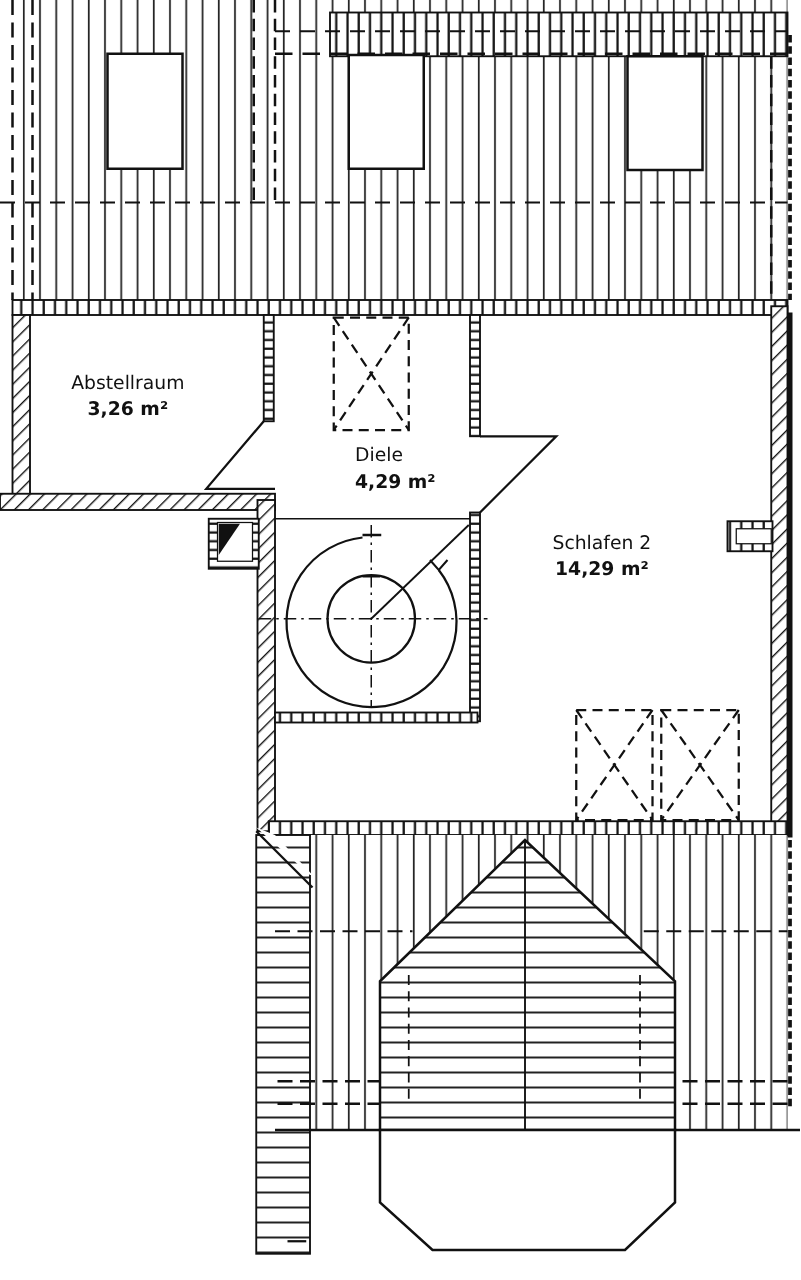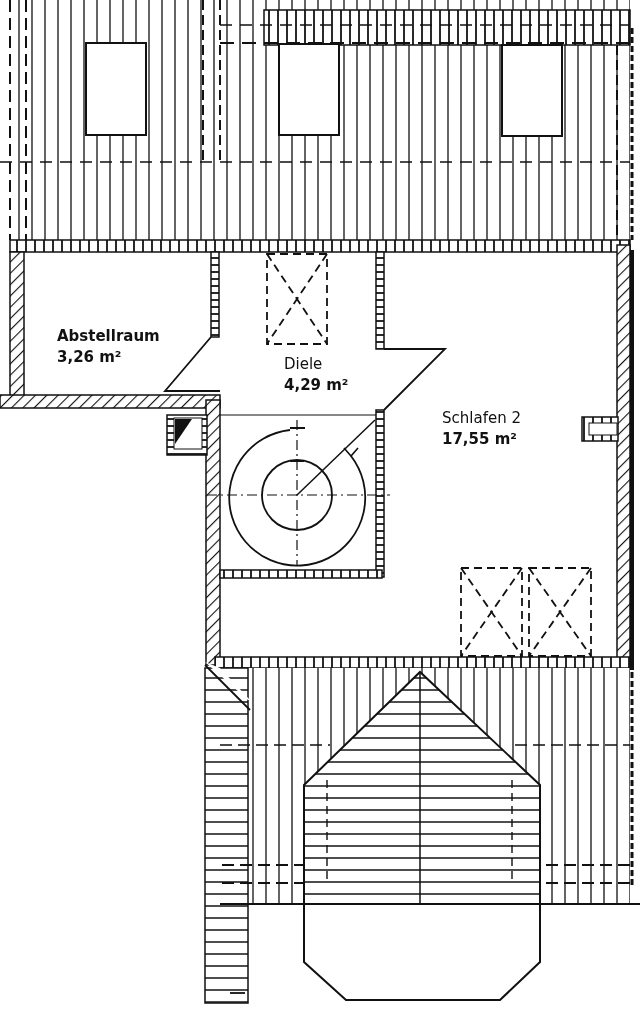--- a/index.html
+++ b/index.html
@@ -2,22 +2,22 @@
 <html><head>
 <meta charset="utf-8">
 <style>
   html, body { margin: 0; padding: 0; background: #ffffff; }
   body { width: 641px; height: 1024px; position: relative; overflow: hidden;
          font-family: "DejaVu Sans", sans-serif; }
   #plan { position: absolute; left: 0; top: 0; width: 641px; height: 1024px; }
   .label { position: absolute; font-family: "DejaVu Sans", sans-serif; font-size: 15px;
            color: #111111; line-height: 21px; white-space: nowrap; }
   .label .name { display: block; }
-  .label .area { display: block; font-weight: bold; }
-  .label .name.bold { font-weight: bold; margin-top: 30px; }
+  .label .area { display: block; font-weight: bold; text-align: center; }
+  .label .name.bold { font-weight: normal; }
 </style>
 </head>
 <body>
 
 <svg id="plan" viewBox="0 0 641 1024" xmlns="http://www.w3.org/2000/svg">
   <defs>
     <pattern id="hatch" patternUnits="userSpaceOnUse" width="8" height="8" patternTransform="rotate(45)">
       <rect width="8" height="8" fill="#fff"></rect>
       <line x1="0" y1="0" x2="0" y2="8" stroke="#111" stroke-width="2.2"></line>
     </pattern>
@@ -139,16 +139,16 @@
 </svg>
 
 <div class="label" style="left:57px; top:296px;">
   <span class="name bold">Abstellraum</span>
   <span class="area">3,26 m²</span>
 </div>
 <div class="label" style="left:268px; top:354px;margin-left:16px;">
   <span class="name">Diele</span>
   <span class="area">4,29 m²</span>
 </div>
-<div class="label" style="left:442px; top:408px;">
+<div class="label" style="left:442px; top:424px;">
   <span class="name">Schlafen 2</span>
-  <span class="area">17,55 m²</span>
+  <span class="area">14,29 m²</span>
 </div>
 
 </body></html>

